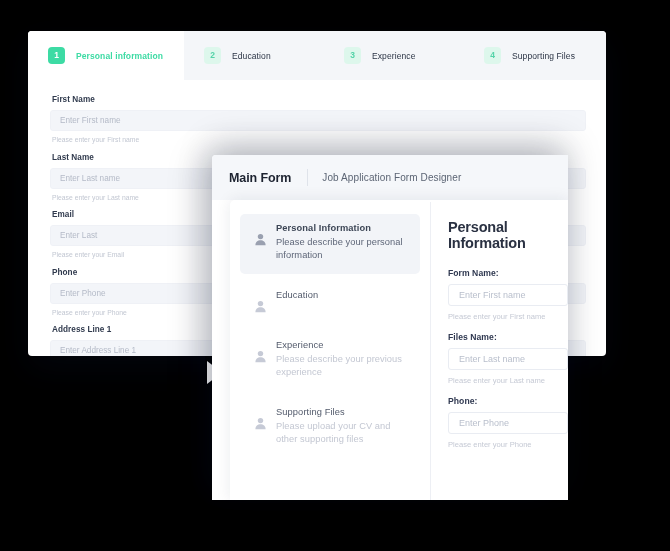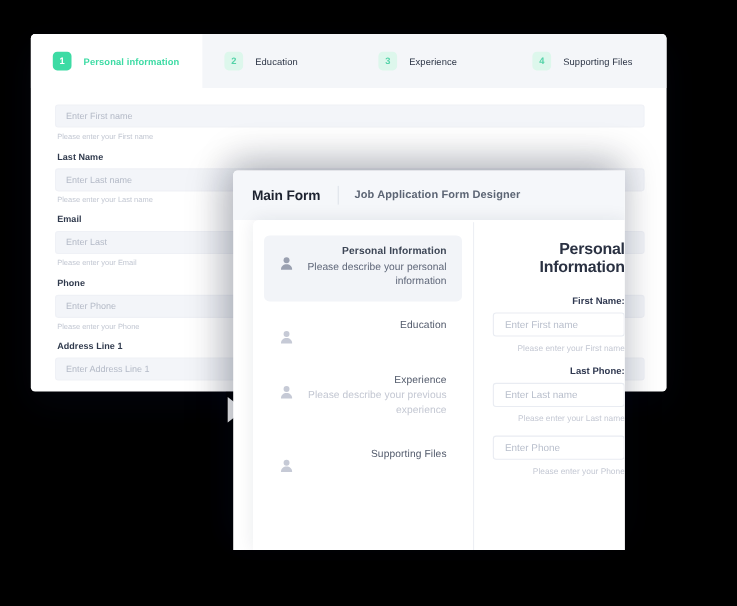--- a/index.html
+++ b/index.html
@@ -57,29 +57,28 @@
     position:absolute;left:205px;top:356px;width:22px;height:33px;
     overflow:hidden;
   }
   .chevron svg{display:block;}
 
   
   .front-panel{
     position:absolute;left:212px;top:155px;width:356px;height:345px;
     background:#ffffff;border-radius:4px 0 0 0;overflow:hidden;
     box-shadow:0 -10px 34px rgba(10,16,40,.22), -12px 0 34px rgba(10,16,40,.18);
-    text-align:right;
   }
   .front-header{
     height:45px;background:#f5f7fa;display:flex;align-items:center;
     padding-left:17px;box-sizing:border-box;
   }
   .fh-title{font-size:12.5px;font-weight:700;color:#1d2330;letter-spacing:-.1px;}
   .fh-div{width:1px;height:17px;background:#dfe3ea;margin:0 14px 0 16px;}
-  .fh-sub{font-size:10px;color:#5c6574;font-weight:700;letter-spacing:.1px;}
+  .fh-sub{font-size:10px;color:#5c6574;font-weight:400;letter-spacing:.1px;}
 
   .front-card{
     position:absolute;left:18px;top:45px;right:0;bottom:0;
     background:#ffffff;border-radius:5px 0 0 0;
     box-shadow:0 0 16px rgba(20,30,60,.09);
     display:flex;overflow:hidden;
   }
   .steps-col{width:200px;flex:none;padding:14px 0 0 0;box-sizing:border-box;}
   .step{
     display:flex;gap:9px;padding:9px 14px 11px 14px;margin:0 10px 7px 10px;
@@ -134,20 +133,21 @@
       <div class="tab tab-w">
         <span class="badge off">4</span>
         <span class="tab-label">Supporting Files</span>
       </div>
 
     </div>
 
     <div class="back-body">
 
       <div class="bf">
+        <div class="bf-label">First Name</div>
         <div class="bf-input">
           <span class="bf-ph">Enter First name</span>
         </div>
         <div class="bf-hint">Please enter your First name</div>
       </div>
 
       <div class="bf">
         <div class="bf-label">Last Name</div>
         <div class="bf-input">
           <span class="bf-ph">Enter Last name</span>
@@ -241,48 +241,50 @@
 
         <div class="step">
           <span class="step-icon">
             <svg width="13" height="13" viewBox="0 0 13 13">
               <circle cx="6.5" cy="3.6" r="2.7" fill="#c6cad6"></circle>
               <path d="M1.4 12.2 C1.4 8.9 3.7 7.2 6.5 7.2 C9.3 7.2 11.6 8.9 11.6 12.2 Z" fill="#c6cad6"></path>
             </svg>
           </span>
           <span class="step-txt">
             <span class="step-title" style="display:block">Supporting Files</span>
+            <span class="step-desc" style="display:block">Please upload your CV and other supporting files</span>
           </span>
         </div>
 
       </div>
 
       <div class="divider"></div>
 
       <div class="form-col">
 
         <div class="form-title">Personal Information</div>
 
         <div class="ff">
-          <div class="ff-label">First Name:</div>
+          <div class="ff-label">Form Name:</div>
           <div class="ff-input">
             <span class="ff-ph">Enter First name</span>
           </div>
           <div class="ff-hint">Please enter your First name</div>
         </div>
 
         <div class="ff">
-          <div class="ff-label">Last Phone:</div>
+          <div class="ff-label">Files Name:</div>
           <div class="ff-input">
             <span class="ff-ph">Enter Last name</span>
           </div>
           <div class="ff-hint">Please enter your Last name</div>
         </div>
 
         <div class="ff">
+          <div class="ff-label">Phone:</div>
           <div class="ff-input">
             <span class="ff-ph">Enter Phone</span>
           </div>
           <div class="ff-hint">Please enter your Phone</div>
         </div>
 
 
       </div>
     </div>
   </div>

